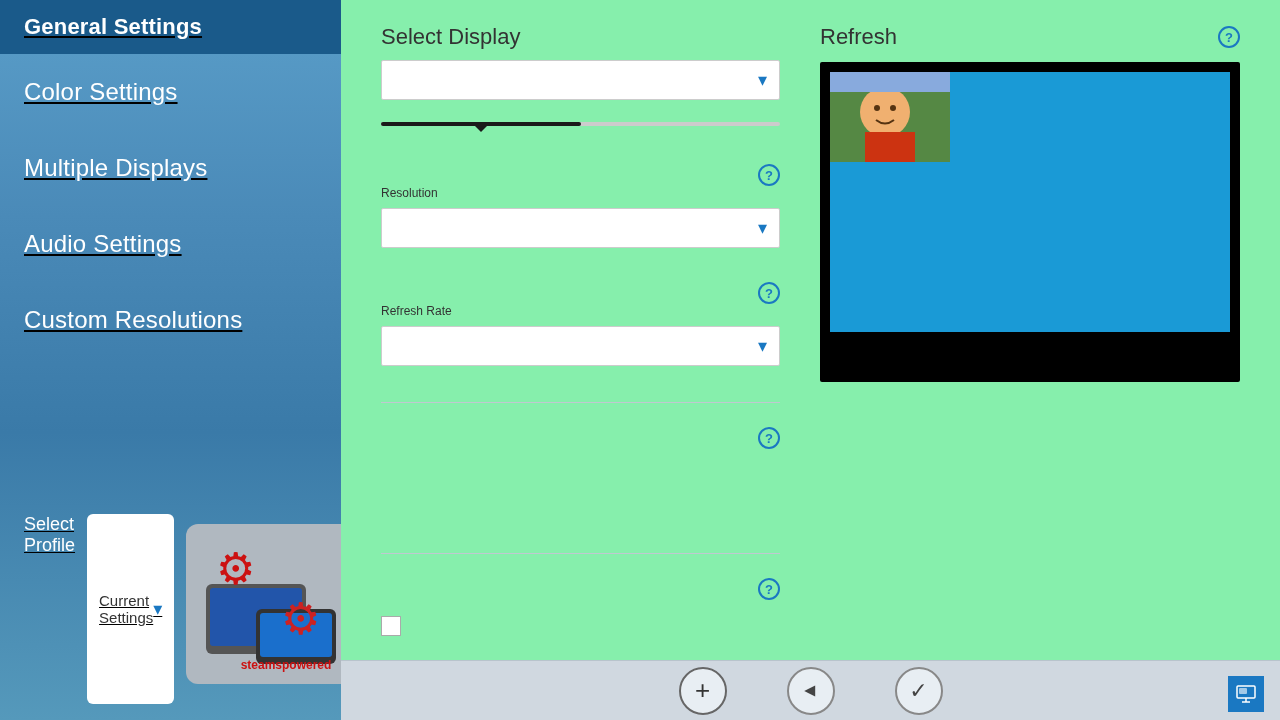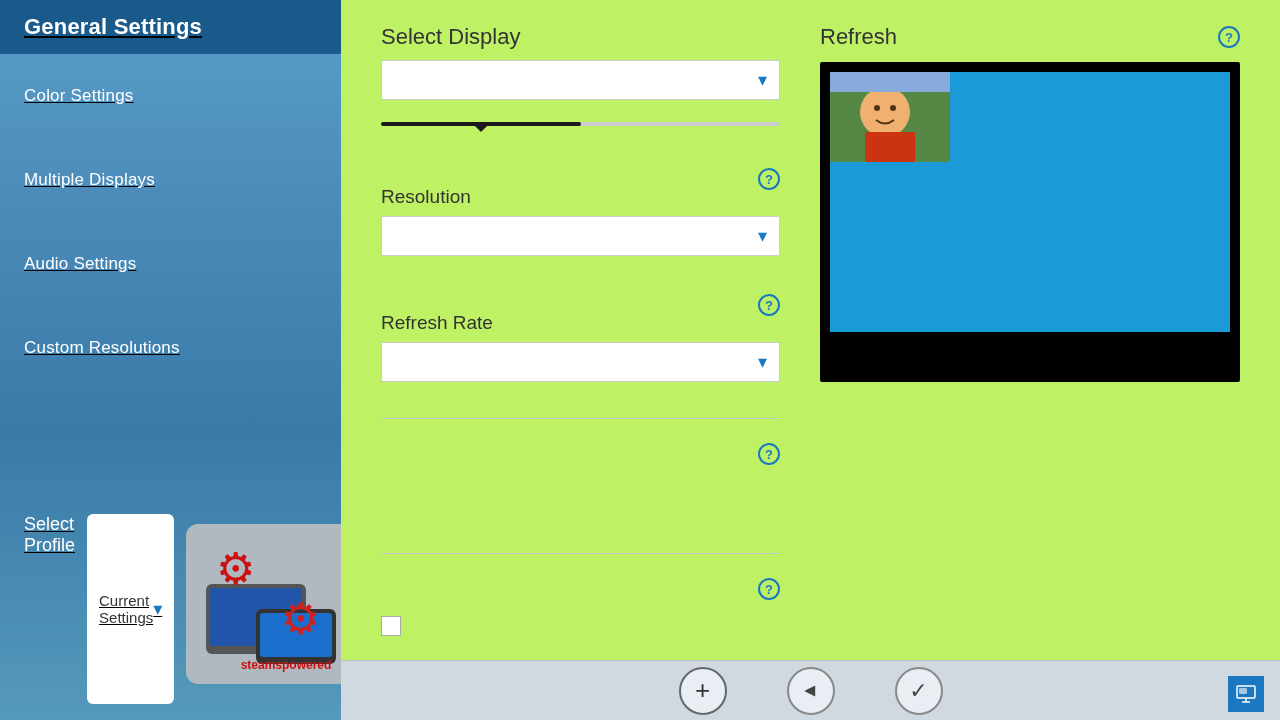--- a/index.html
+++ b/index.html
@@ -25,24 +25,24 @@
       background: linear-gradient(180deg, #5a9ec9 0%, #4a8ab8 30%, #3a7aa8 60%, #5599bb 100%);
       display: flex;
       flex-direction: column;
       padding: 0;
       flex-shrink: 0;
       position: relative;
       text-decoration: underline;
     }
 
     .sidebar-item {
-      padding: 32px 24px;
+      padding: 24px 24px;
       color: white;
       cursor: pointer;
-      font-size: 17px;
+      font-size: 24px;
       font-weight: 400;
       letter-spacing: 0.2px;
       transition: background 0.15s;
     }
 
     .sidebar-item:first-child {
       background: #1a5a8a;
       font-size: 22px;
       font-weight: 600;
       padding: 14px 24px;
@@ -96,21 +96,21 @@
       position: relative;
       display: flex;
       align-items: center;
       justify-content: center;
       overflow: hidden;
     }
 
     
     .main-content {
       flex: 1;
-      background: #bef264;
+      background: #86efac;
       display: flex;
       flex-direction: column;
       position: relative;
     }
 
     .content-area {
       flex: 1;
       padding: 24px 40px;
       display: flex;
       gap: 40px;
@@ -218,21 +218,21 @@
     }
 
     .field-header {
       display: flex;
       align-items: center;
       justify-content: space-between;
       margin-bottom: 8px;
     }
 
     .field-label {
-      font-size: 19px;
+      font-size: 12px;
       color: #333;
       margin-top: 36px;
     }
 
     .help-icon {
       width: 22px;
       height: 22px;
       border-radius: 50%;
       border: 2px solid #1a78c2;
       color: #1a78c2;

